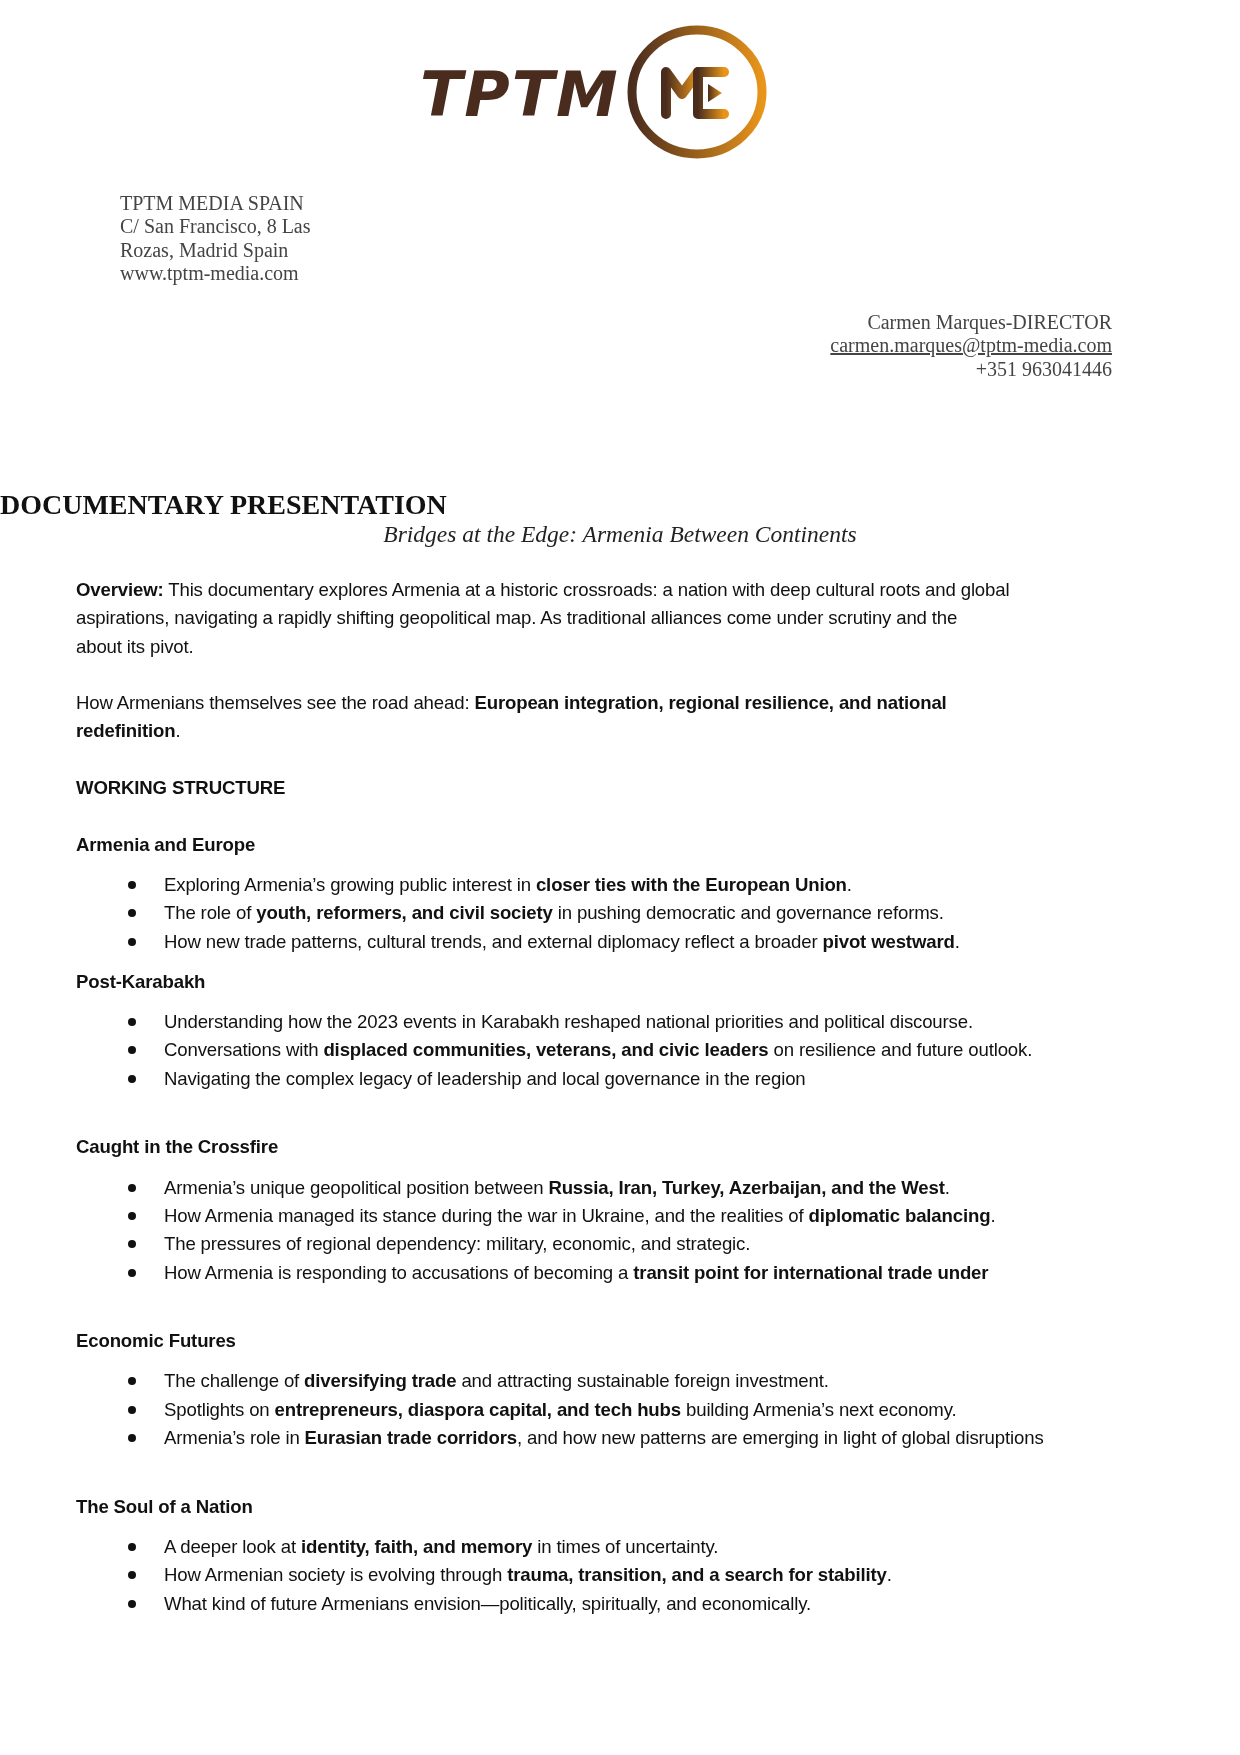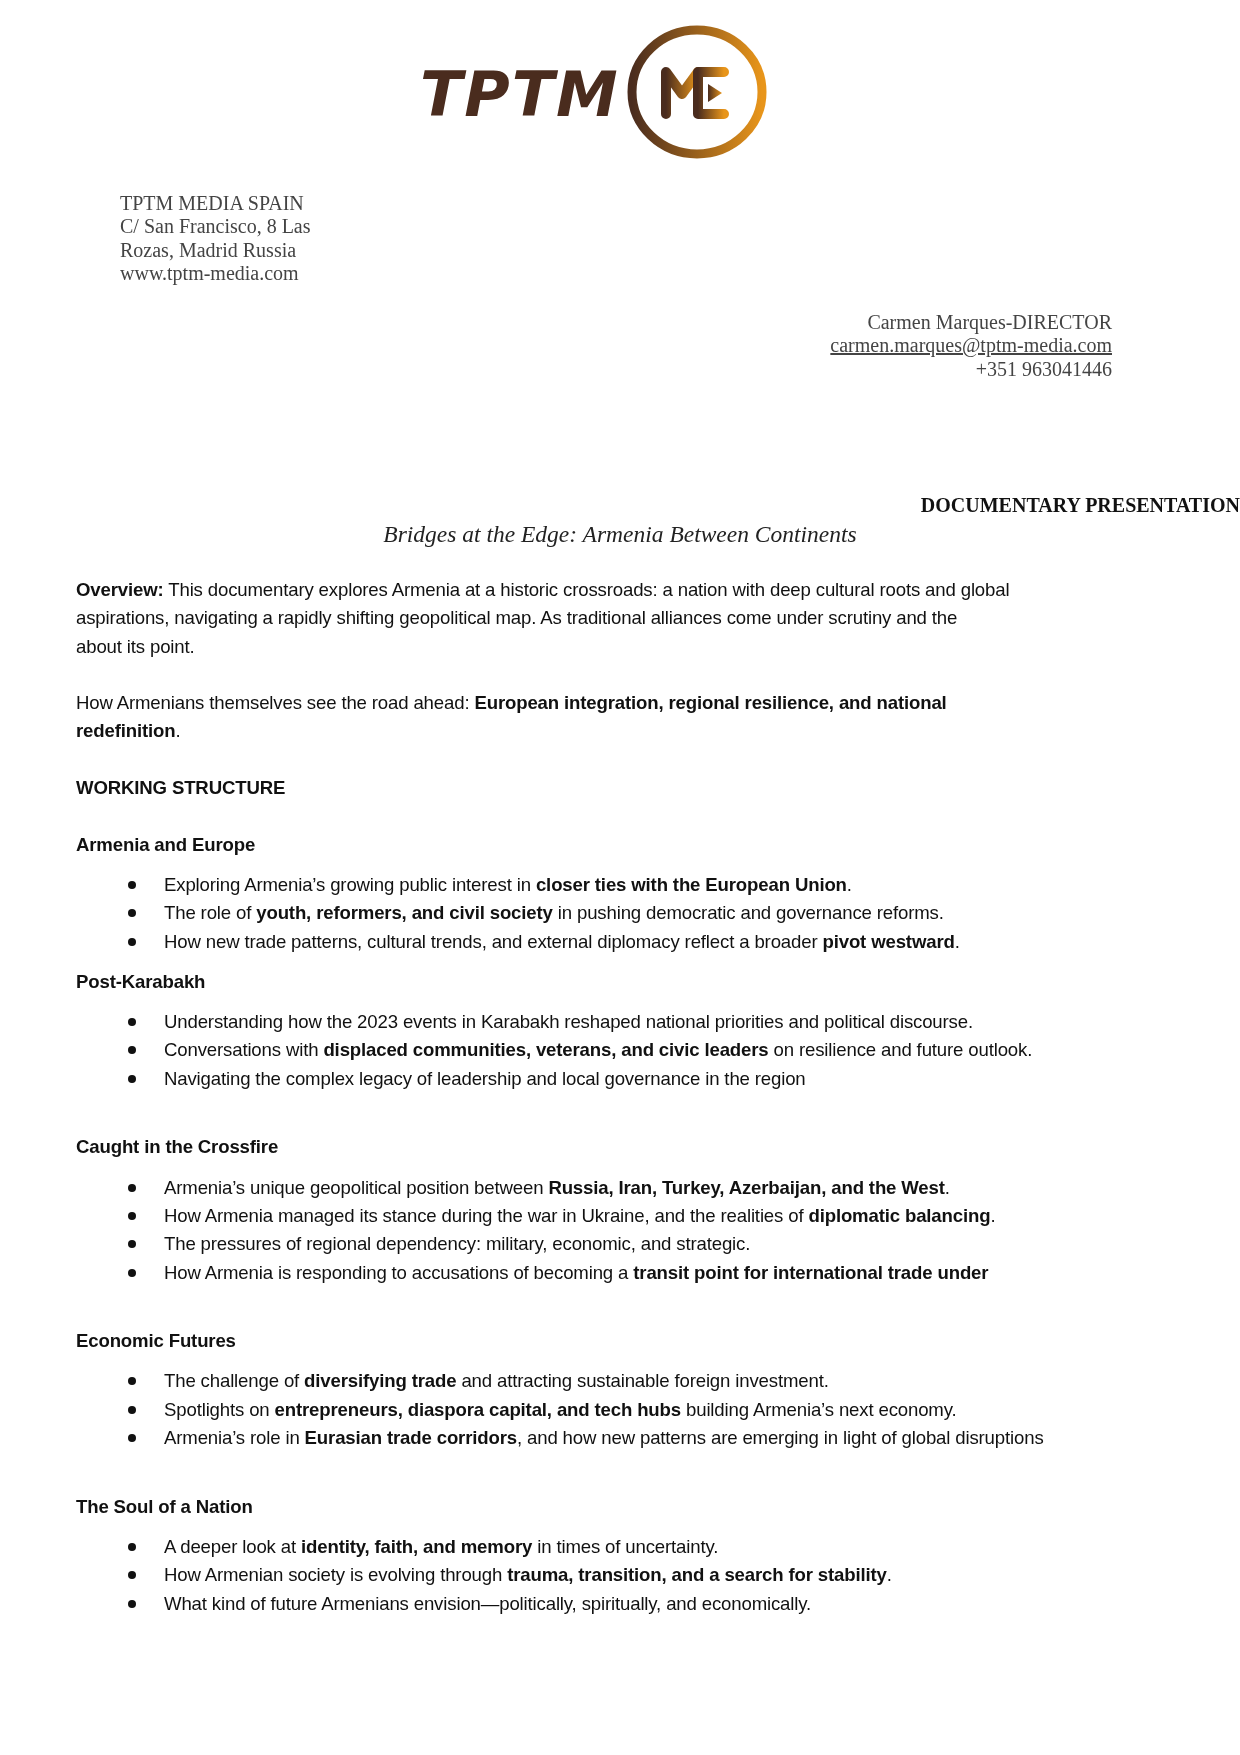--- a/index.html
+++ b/index.html
@@ -10,21 +10,21 @@
   .logo { position:absolute; left:418px; top:24px; width:360px; height:136px;font-style:italic; }
   .logo-word { position:absolute; left:2px; top:40px; font-family:"DejaVu Sans", sans-serif; font-weight:bold; font-size:62px; letter-spacing:2px; color:#4a2c1e; line-height:1; }
   .logo-mark { position:absolute; left:206px; top:0; width:146px; height:136px; }
 
   
   .sender { position:absolute; left:120px; top:192px; font-family:"Liberation Serif", serif; font-size:20px; line-height:23.3px; color:#444; }
   .recipient { position:absolute; right:128px; top:311px; text-align:right; font-family:"Liberation Serif", serif; font-size:20px; line-height:23.3px; color:#444; }
   .recipient .email { text-decoration:underline; color:#444; }
 
   
-  .title { position:absolute; left:0; width:1240px; top:491px; text-align:right; font-family:"Liberation Serif", serif; font-weight:bold; font-size:20px; color:#111; line-height:28px; }
+  .title { position:absolute; left:0; width:1240px; top:491px; text-align:left; font-family:"Liberation Serif", serif; font-weight:bold; font-size:28px; color:#111; line-height:28px; }
   .subtitle { position:absolute; left:0; width:1240px; top:520px; text-align:center; font-family:"Liberation Serif", serif; font-style:italic; font-size:23.5px; color:#222; line-height:28px; }
 
   
   .body { position:absolute; left:76px; top:576px; width:1100px; font-family:"Liberation Sans", sans-serif; font-size:18.6px; line-height:28.3px; color:#111; letter-spacing:-0.15px; }
   .line { white-space:nowrap; height:28.3px; }
   .gap { height:28.3px; }
   .b { font-weight:bold; }
   .heading { font-weight:bold; white-space:nowrap; height:28.3px; }
   ul.bullets { list-style:none; margin:12px; padding:0; }
   ul.bullets li { position:relative; padding-left:76px; white-space:nowrap; min-height:28.3px; }
@@ -51,38 +51,38 @@
 
       <path d="M74 48 H100 M74 48 V90 H100" fill="none" stroke="url(#lg)" stroke-width="10" stroke-linecap="round" stroke-linejoin="round"></path>
 
       <path d="M84 60 L98 69 L84 78 Z" fill="url(#lg)"></path>
     </svg>
   </div>
 
   <div class="sender">
     <div>TPTM MEDIA SPAIN</div>
     <div>C/ San Francisco, 8 Las</div>
-    <div>Rozas, Madrid Russia</div>
+    <div>Rozas, Madrid Spain</div>
     <div>www.tptm-media.com</div>
   </div>
 
   <div class="recipient">
     <div>Carmen Marques-DIRECTOR</div>
     <div><a class="email">carmen.marques@tptm-media.com</a></div>
     <div>+351 963041446</div>
   </div>
 
   <div class="title">DOCUMENTARY PRESENTATION</div>
   <div class="subtitle">Bridges at the Edge: Armenia Between Continents</div>
 
   <div class="body">
     <div>
       <div class="line"><span class="b">Overview:</span><span> This documentary explores Armenia at a historic crossroads: a nation with deep cultural roots and global</span></div>
       <div class="line">aspirations, navigating a rapidly shifting geopolitical map. As traditional alliances come under scrutiny and the</div>
-      <div class="line">about its point.</div>
+      <div class="line">about its pivot.</div>
     </div>
     <div class="gap"></div>
     <div>
       <div class="line"><span>How Armenians themselves see the road ahead: </span><span class="b">European integration, regional resilience, and national</span></div>
       <div class="line"><span class="b">redefinition</span><span>.</span></div>
     </div>
     <div class="gap"></div>
     <div class="heading">WORKING STRUCTURE</div>
     <div class="gap"></div>
 

